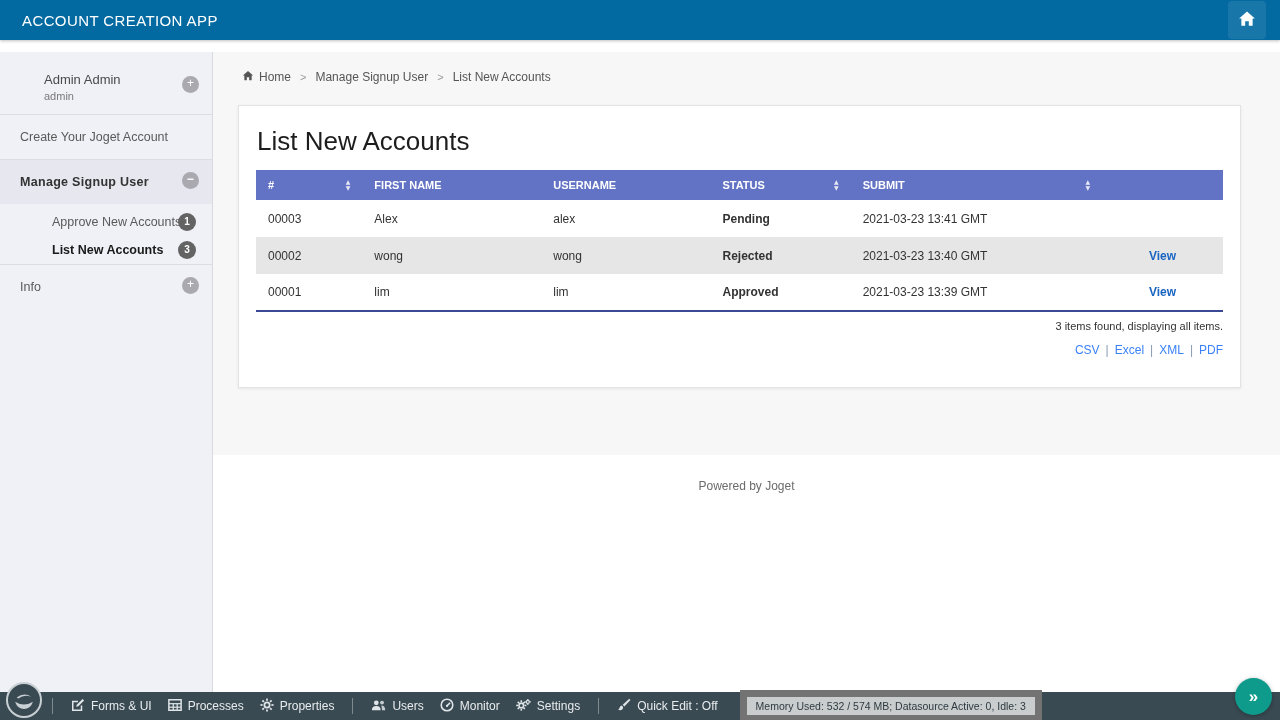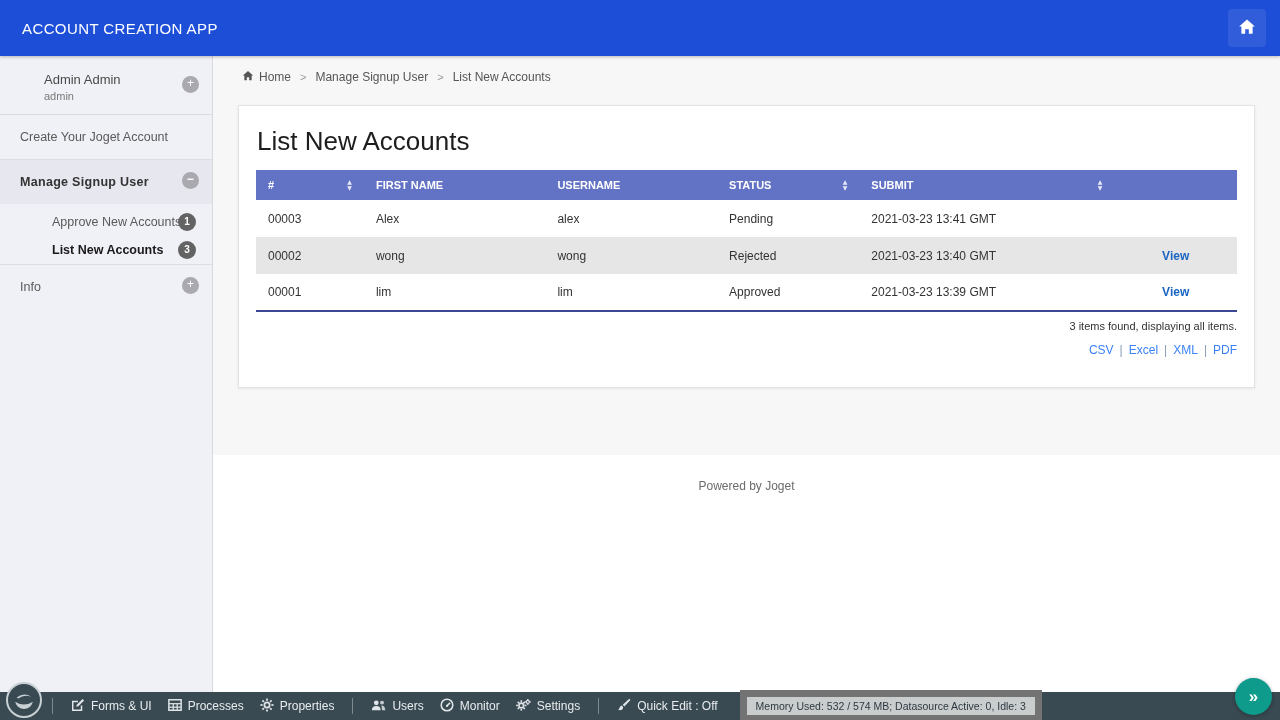--- a/index.html
+++ b/index.html
@@ -1,21 +1,21 @@
 <!DOCTYPE html>
 <html><head>
 <meta charset="utf-8">
 <style>
   * { margin:0; padding:0; box-sizing:border-box; }
   html,body { width:1280px; height:720px; }
   body { font-family:"Liberation Sans", sans-serif; background:#fff; overflow:hidden; }
   .page { position:relative; width:1280px; height:720px; overflow:hidden; background:#fff; }
 
   
-  .topbar { position:absolute; top:0; left:0; width:1280px; height:56px; background:#1d4ed8;
+  .topbar { position:absolute; top:0; left:0; width:1280px; height:40px; background:#0369a1;
             display:flex; align-items:center; justify-content:space-between; padding:0 14px 0 22px;
             box-shadow:0 1px 3px rgba(0,0,0,.25); z-index:30; }
   .topbar-title { color:#fff; font-size:15px; font-weight:500; letter-spacing:.4px; }
   .home-btn { width:38px; height:38px; border-radius:4px; background:rgba(255,255,255,.09);
               display:flex; align-items:center; justify-content:center; cursor:pointer; }
 
   
   .mid { position:absolute; top:52px; left:0; width:1280px; height:640px; display:flex;justify-content:space-between; }
 
   
@@ -33,42 +33,42 @@
   .side-item.sub.active { font-weight:bold; color:#1a1a1a; }
   .side-item .circle-btn { top:12px; }
   .badge { position:absolute; right:14px; top:50%; transform:translateY(-50%); min-width:18px; height:18px;
            border-radius:50%; background:#636363; color:#fff; font-size:10px; font-weight:bold;
            line-height:18px; text-align:center; }
   .side-item.sub .badge { right:16px; }
   .spacer-sm { height:4px; }
 
   
   .content { flex:1; background:#fff; }
-  .content-top { height:403px; background:#f7f7f8; padding:18px 25px 0 25px; }
+  .content-top { height:403px; background:#f7f7f8; padding:18px 39px 0 25px; }
   .breadcrumb { display:flex; align-items:center; gap:9px; font-size:12px; color:#555; padding-left:4px; }
   .crumb { display:flex; align-items:center; gap:5px; cursor:pointer; }
   .crumb.current { cursor:default; }
   .crumb-sep { color:#999; font-size:11px; }
 
   .card { margin-top:21px; background:#fff; border:1px solid #e3e3e6; box-shadow:0 1px 3px rgba(0,0,0,.07);
           padding:20px 17px 30px 17px; }
   .card-title { font-size:26px; font-weight:400; color:#1d1d1d; padding-left:1px; }
 
   table.listgrid { width:100%; border-collapse:collapse; table-layout:fixed; margin-top:13px; }
   .listgrid th { background:#6272c4; color:#fff; font-size:11px; font-weight:bold; text-align:left;
                  height:30px; padding:0 12px; }
   .th-inner { display:flex; align-items:center; justify-content:space-between; }
   .sort { display:inline-block; text-align:center; color:rgba(255,255,255,.85); cursor:pointer;
           font-family:"DejaVu Sans", sans-serif; }
   .sort::before { content:"▲"; display:block; font-size:6px; line-height:6px; }
   .sort::after  { content:"▼"; display:block; font-size:6px; line-height:6px; }
   .listgrid td { height:37px; padding:0 12px; font-size:12px; color:#333; background:#fff; }
   .listgrid tr.stripe td { background:#e6e6e6; }
   .listgrid tr:last-child td { border-bottom:2px solid #3a4896; }
-  td.status { font-weight:normal; }
+  td.status { font-weight:bold; }
   td.action { text-align:center; }
   a.view-link { color:#1a64c2; font-weight:bold; text-decoration:none; font-size:12px; cursor:pointer; }
   .found-text { text-align:right; font-size:11px; color:#333; margin-top:8px; }
   .export-links { text-align:right; font-size:12px; margin-top:11px; }
   .export-links a { color:#3b82f6; text-decoration:none; cursor:pointer; }
   .export-links .pipe { color:#8a9ab5; margin:0 6px; }
 
   .powered { text-align:center; font-size:12px; color:#6b6b6b; margin-top:24px; }
 
   

